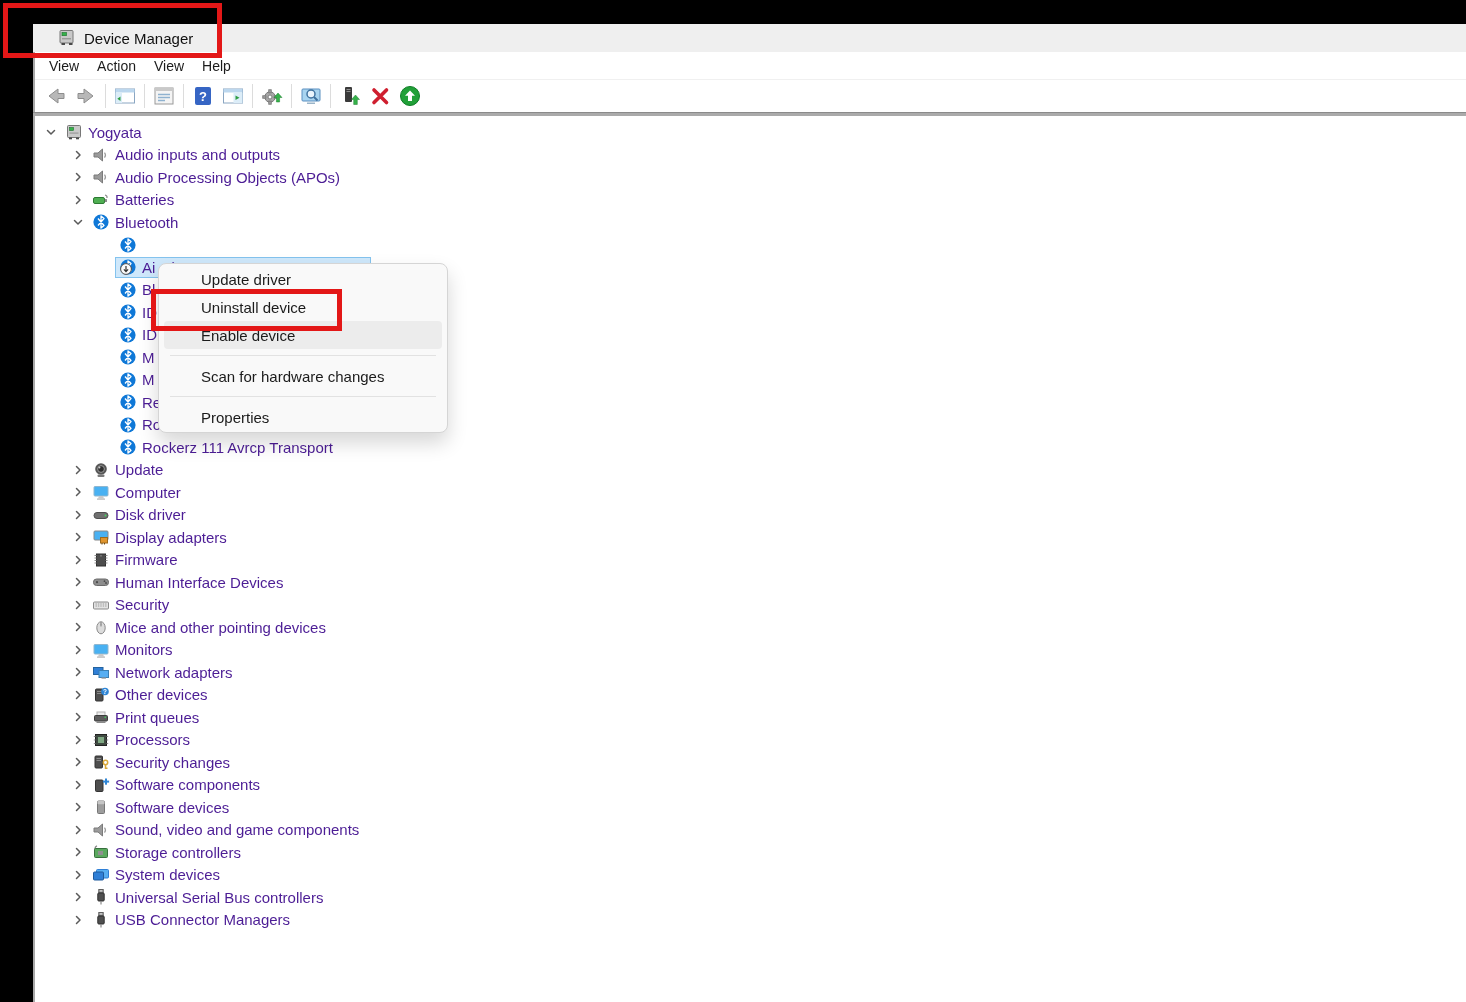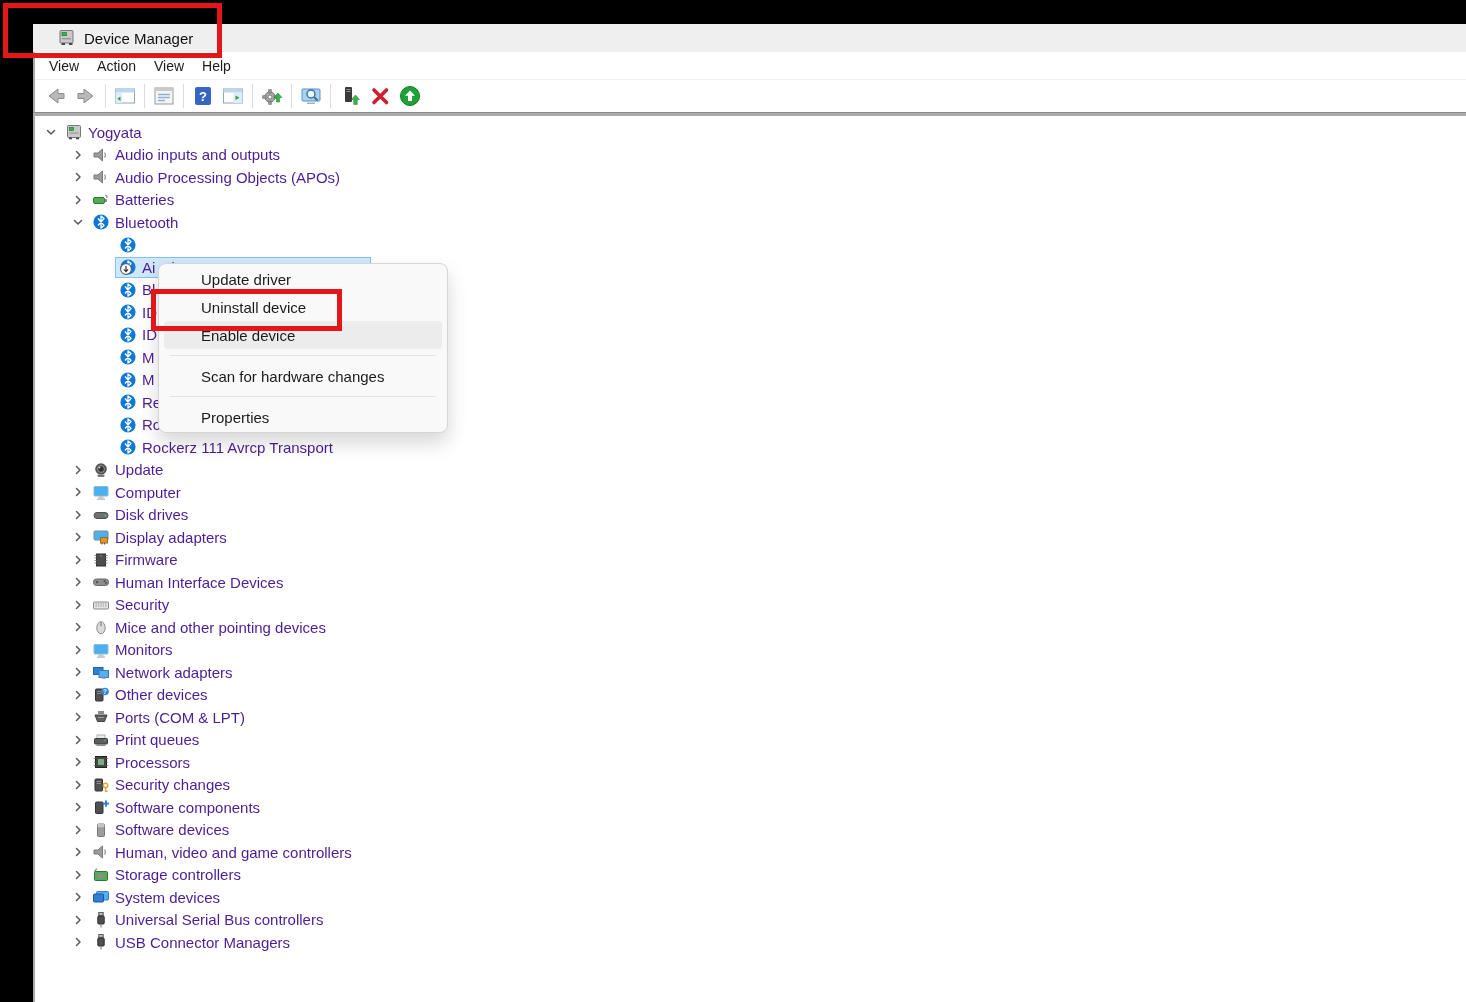--- a/index.html
+++ b/index.html
@@ -404,21 +404,21 @@
             <svg width="16" height="16" viewBox="0 0 16 16" xmlns="http://www.w3.org/2000/svg">
               <path d="M6.5 4.5 L10 8 L6.5 11.5" stroke="#5a5a5a" stroke-width="1.5" fill="none" stroke-linecap="round" stroke-linejoin="round"></path>
             </svg>
           </span>
           <span class="ticon">
             <svg width="18" height="18" viewBox="0 0 18 18" xmlns="http://www.w3.org/2000/svg">
               <rect x="2" y="6.5" width="14" height="6" rx="3" fill="#707070" stroke="#4f4f4f"></rect>
               <circle cx="13.5" cy="9.5" r="0.9" fill="#3ddb5a"></circle>
             </svg>
           </span>
-          <span class="tlabel">Disk drives</span>
+          <span class="tlabel">Disk driver</span>
         </div>
         <div class="tree-row">
           <span class="ind" style="width: 35px;"></span>
           <span class="chev">
             <svg width="16" height="16" viewBox="0 0 16 16" xmlns="http://www.w3.org/2000/svg">
               <path d="M6.5 4.5 L10 8 L6.5 11.5" stroke="#5a5a5a" stroke-width="1.5" fill="none" stroke-linecap="round" stroke-linejoin="round"></path>
             </svg>
           </span>
           <span class="ticon">
             <svg width="18" height="18" viewBox="0 0 18 18" xmlns="http://www.w3.org/2000/svg">
@@ -545,38 +545,20 @@
         </div>
         <div class="tree-row">
           <span class="ind" style="width: 35px;"></span>
           <span class="chev">
             <svg width="16" height="16" viewBox="0 0 16 16" xmlns="http://www.w3.org/2000/svg">
               <path d="M6.5 4.5 L10 8 L6.5 11.5" stroke="#5a5a5a" stroke-width="1.5" fill="none" stroke-linecap="round" stroke-linejoin="round"></path>
             </svg>
           </span>
           <span class="ticon">
             <svg width="18" height="18" viewBox="0 0 18 18" xmlns="http://www.w3.org/2000/svg">
-              <rect x="6" y="3" width="6" height="3" fill="#8a8a8a"></rect>
-              <path d="M3 7 h12 l-2.5 6.5 h-7 z" fill="#616161" stroke="#3f3f3f"></path>
-              <circle cx="7" cy="9.5" r="0.6" fill="#ddd"></circle>
-              <circle cx="9" cy="9.5" r="0.6" fill="#ddd"></circle>
-              <circle cx="11" cy="9.5" r="0.6" fill="#ddd"></circle>
-            </svg>
-          </span>
-          <span class="tlabel">Ports (COM &amp; LPT)</span>
-        </div>
-        <div class="tree-row">
-          <span class="ind" style="width: 35px;"></span>
-          <span class="chev">
-            <svg width="16" height="16" viewBox="0 0 16 16" xmlns="http://www.w3.org/2000/svg">
-              <path d="M6.5 4.5 L10 8 L6.5 11.5" stroke="#5a5a5a" stroke-width="1.5" fill="none" stroke-linecap="round" stroke-linejoin="round"></path>
-            </svg>
-          </span>
-          <span class="ticon">
-            <svg width="18" height="18" viewBox="0 0 18 18" xmlns="http://www.w3.org/2000/svg">
               <rect x="5" y="4" width="8" height="3.5" fill="#ececec" stroke="#b0b0b0"></rect>
               <rect x="2.5" y="7.5" width="13" height="5.5" rx="1" fill="#5d5d5d" stroke="#3c3c3c"></rect>
               <rect x="4.5" y="13" width="9" height="2" fill="#8b8b8b"></rect>
               <circle cx="13.2" cy="9.3" r="0.8" fill="#3ddb5a"></circle>
             </svg>
           </span>
           <span class="tlabel">Print queues</span>
         </div>
         <div class="tree-row">
           <span class="ind" style="width: 35px;"></span>
@@ -648,21 +630,21 @@
             <svg width="16" height="16" viewBox="0 0 16 16" xmlns="http://www.w3.org/2000/svg">
               <path d="M6.5 4.5 L10 8 L6.5 11.5" stroke="#5a5a5a" stroke-width="1.5" fill="none" stroke-linecap="round" stroke-linejoin="round"></path>
             </svg>
           </span>
           <span class="ticon">
             <svg width="18" height="18" viewBox="0 0 18 18" xmlns="http://www.w3.org/2000/svg">
               <polygon points="2,7 6,7 10.5,3 10.5,15 6,11 2,11" fill="#9b9b9b" stroke="#7b7b7b"></polygon>
               <path d="M12.5 6.5 a4 4 0 0 1 0 5" stroke="#9b9b9b" fill="none" stroke-width="1.2"></path>
             </svg>
           </span>
-          <span class="tlabel">Human, video and game controllers</span>
+          <span class="tlabel">Sound, video and game components</span>
         </div>
         <div class="tree-row">
           <span class="ind" style="width: 35px;"></span>
           <span class="chev">
             <svg width="16" height="16" viewBox="0 0 16 16" xmlns="http://www.w3.org/2000/svg">
               <path d="M6.5 4.5 L10 8 L6.5 11.5" stroke="#5a5a5a" stroke-width="1.5" fill="none" stroke-linecap="round" stroke-linejoin="round"></path>
             </svg>
           </span>
           <span class="ticon">
             <svg width="18" height="18" viewBox="0 0 18 18" xmlns="http://www.w3.org/2000/svg">

